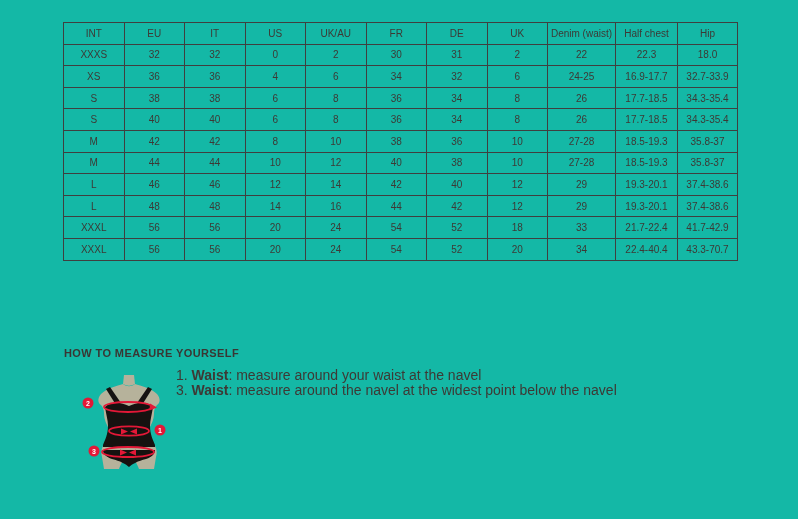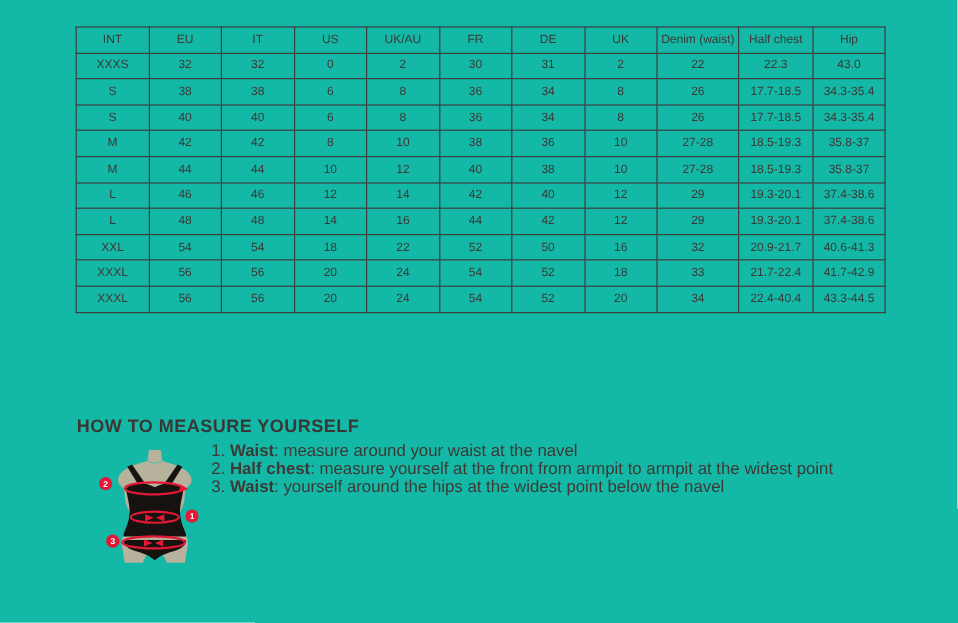--- a/index.html
+++ b/index.html
@@ -19,21 +19,21 @@
     white-space:nowrap; overflow:hidden;
   }
   col.c-std { width:60.5px; }
   col.c-denim { width:68px; }
   col.c-half { width:62px; }
   col.c-hip { width:60px; }
 
   
   .measure-title {
     position:absolute; left:64px; top:347px;
-    font-size:15px; font-weight:bold; letter-spacing:0.4px;
+    font-size:11px; font-weight:bold; letter-spacing:0.4px;
     color:#3a3633;
   }
   .instructions {
     position:absolute; left:176px; top:368px;
     font-size:14px; color:#3d3935;
   }
   .instructions .line { height:15px; line-height:15px; white-space:nowrap; }
   .instructions .num { font-weight:400; }
   .instructions .lbl { font-weight:bold; }
 
@@ -83,21 +83,34 @@
           <td>XXXS</td>
           <td>32</td>
           <td>32</td>
           <td>0</td>
           <td>2</td>
           <td>30</td>
           <td>31</td>
           <td>2</td>
           <td>22</td>
           <td>22.3</td>
-          <td>43.0</td>
+          <td>18.0</td>
+        </tr>
+      <tr>
+          <td>XS</td>
+          <td>36</td>
+          <td>36</td>
+          <td>4</td>
+          <td>6</td>
+          <td>34</td>
+          <td>32</td>
+          <td>6</td>
+          <td>24-25</td>
+          <td>16.9-17.7</td>
+          <td>32.7-33.9</td>
         </tr>
       <tr>
           <td>S</td>
           <td>38</td>
           <td>38</td>
           <td>6</td>
           <td>8</td>
           <td>36</td>
           <td>34</td>
           <td>8</td>
@@ -162,33 +175,20 @@
           <td>48</td>
           <td>48</td>
           <td>14</td>
           <td>16</td>
           <td>44</td>
           <td>42</td>
           <td>12</td>
           <td>29</td>
           <td>19.3-20.1</td>
           <td>37.4-38.6</td>
-        </tr>
-      <tr>
-          <td>XXL</td>
-          <td>54</td>
-          <td>54</td>
-          <td>18</td>
-          <td>22</td>
-          <td>52</td>
-          <td>50</td>
-          <td>16</td>
-          <td>32</td>
-          <td>20.9-21.7</td>
-          <td>40.6-41.3</td>
         </tr>
       <tr>
           <td>XXXL</td>
           <td>56</td>
           <td>56</td>
           <td>20</td>
           <td>24</td>
           <td>54</td>
           <td>52</td>
           <td>18</td>
@@ -200,21 +200,21 @@
           <td>XXXL</td>
           <td>56</td>
           <td>56</td>
           <td>20</td>
           <td>24</td>
           <td>54</td>
           <td>52</td>
           <td>20</td>
           <td>34</td>
           <td>22.4-40.4</td>
-          <td>43.3-44.5</td>
+          <td>43.3-70.7</td>
         </tr>
     </tbody>
   </table>
 
   <div class="measure-title">HOW TO MEASURE YOURSELF</div>
 
   <div class="figure-wrap">
     <svg viewBox="0 0 96 96" xmlns="http://www.w3.org/2000/svg">
 
       <g>
@@ -255,20 +255,17 @@
         <text class="badge-num" x="14" y="79.6">3</text>
       </g>
     </svg>
   </div>
 
   <div class="instructions">
     <div class="line">
       <span class="num">1. </span><span class="lbl">Waist</span><span>: measure around your waist at the navel</span>
     </div>
     <div class="line">
-      <span class="num">2. </span><span class="lbl">Half chest</span><span>: measure yourself at the front from armpit to armpit at the widest point</span>
-    </div>
-    <div class="line">
-      <span class="num">3. </span><span class="lbl">Waist</span><span>: yourself around the hips at the widest point below the navel</span>
+      <span class="num">3. </span><span class="lbl">Waist</span><span>: measure around the navel at the widest point below the navel</span>
     </div>
   </div>
 
 </div>
 
 </body></html>

